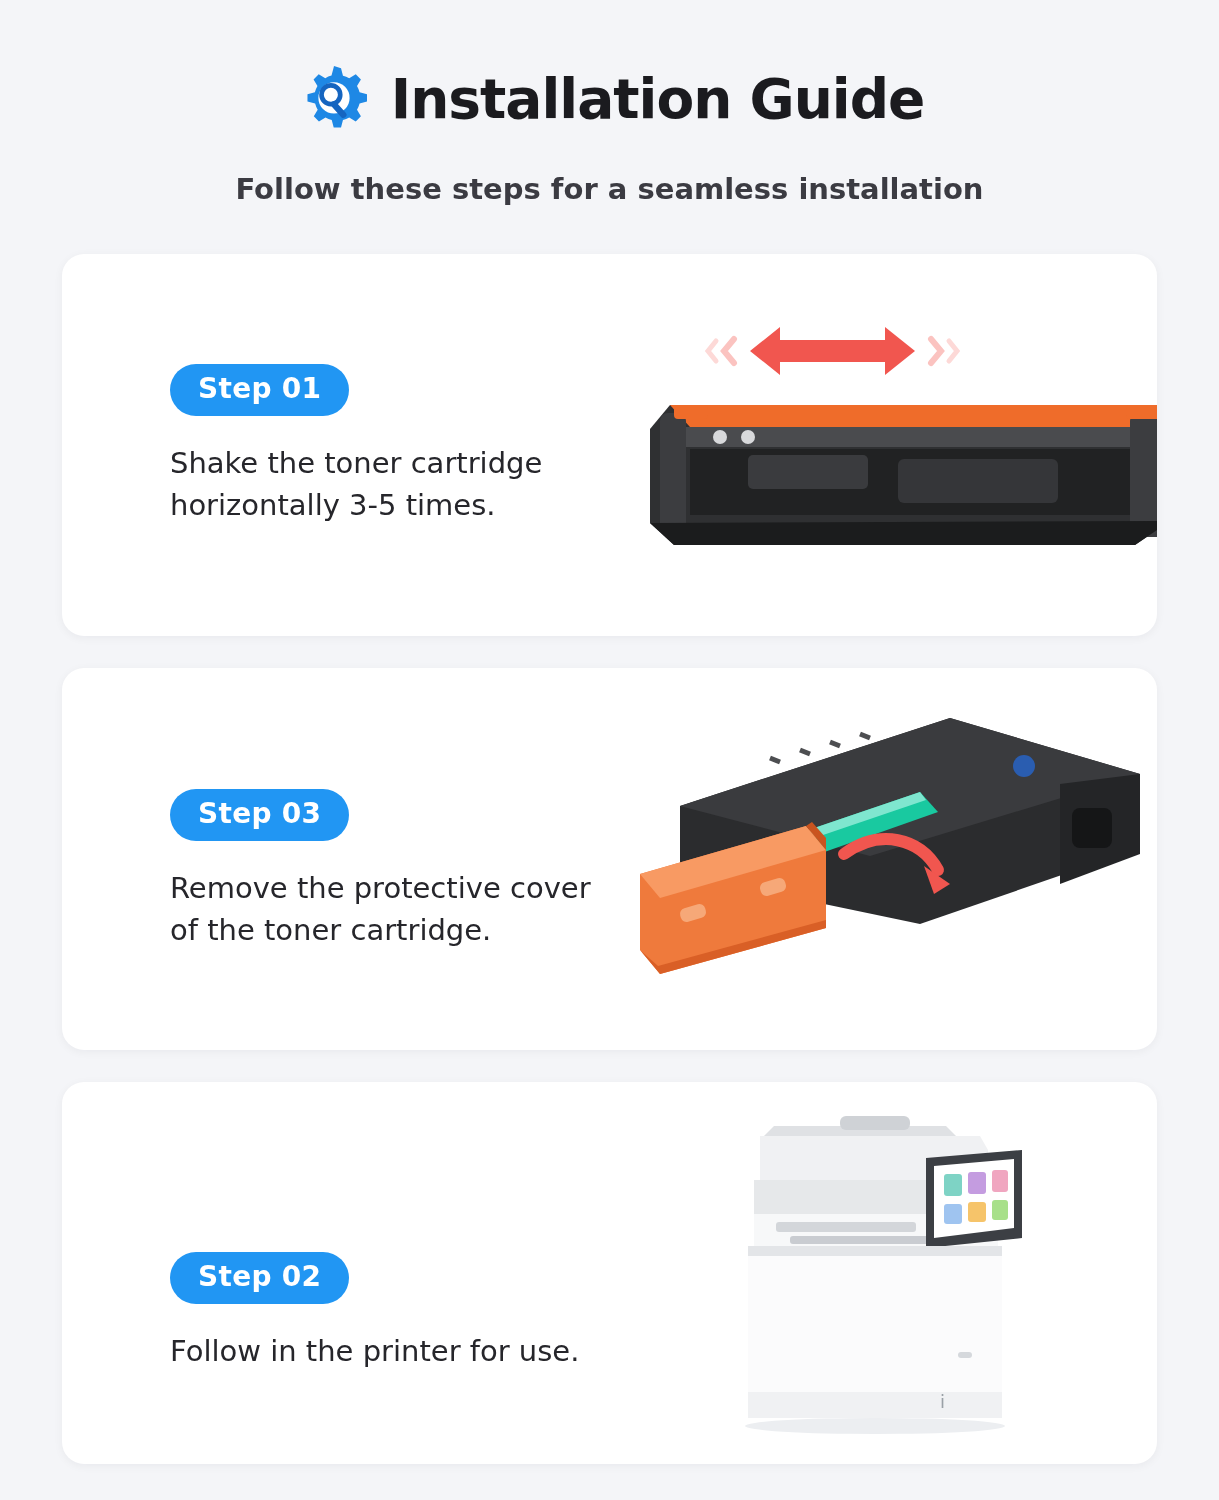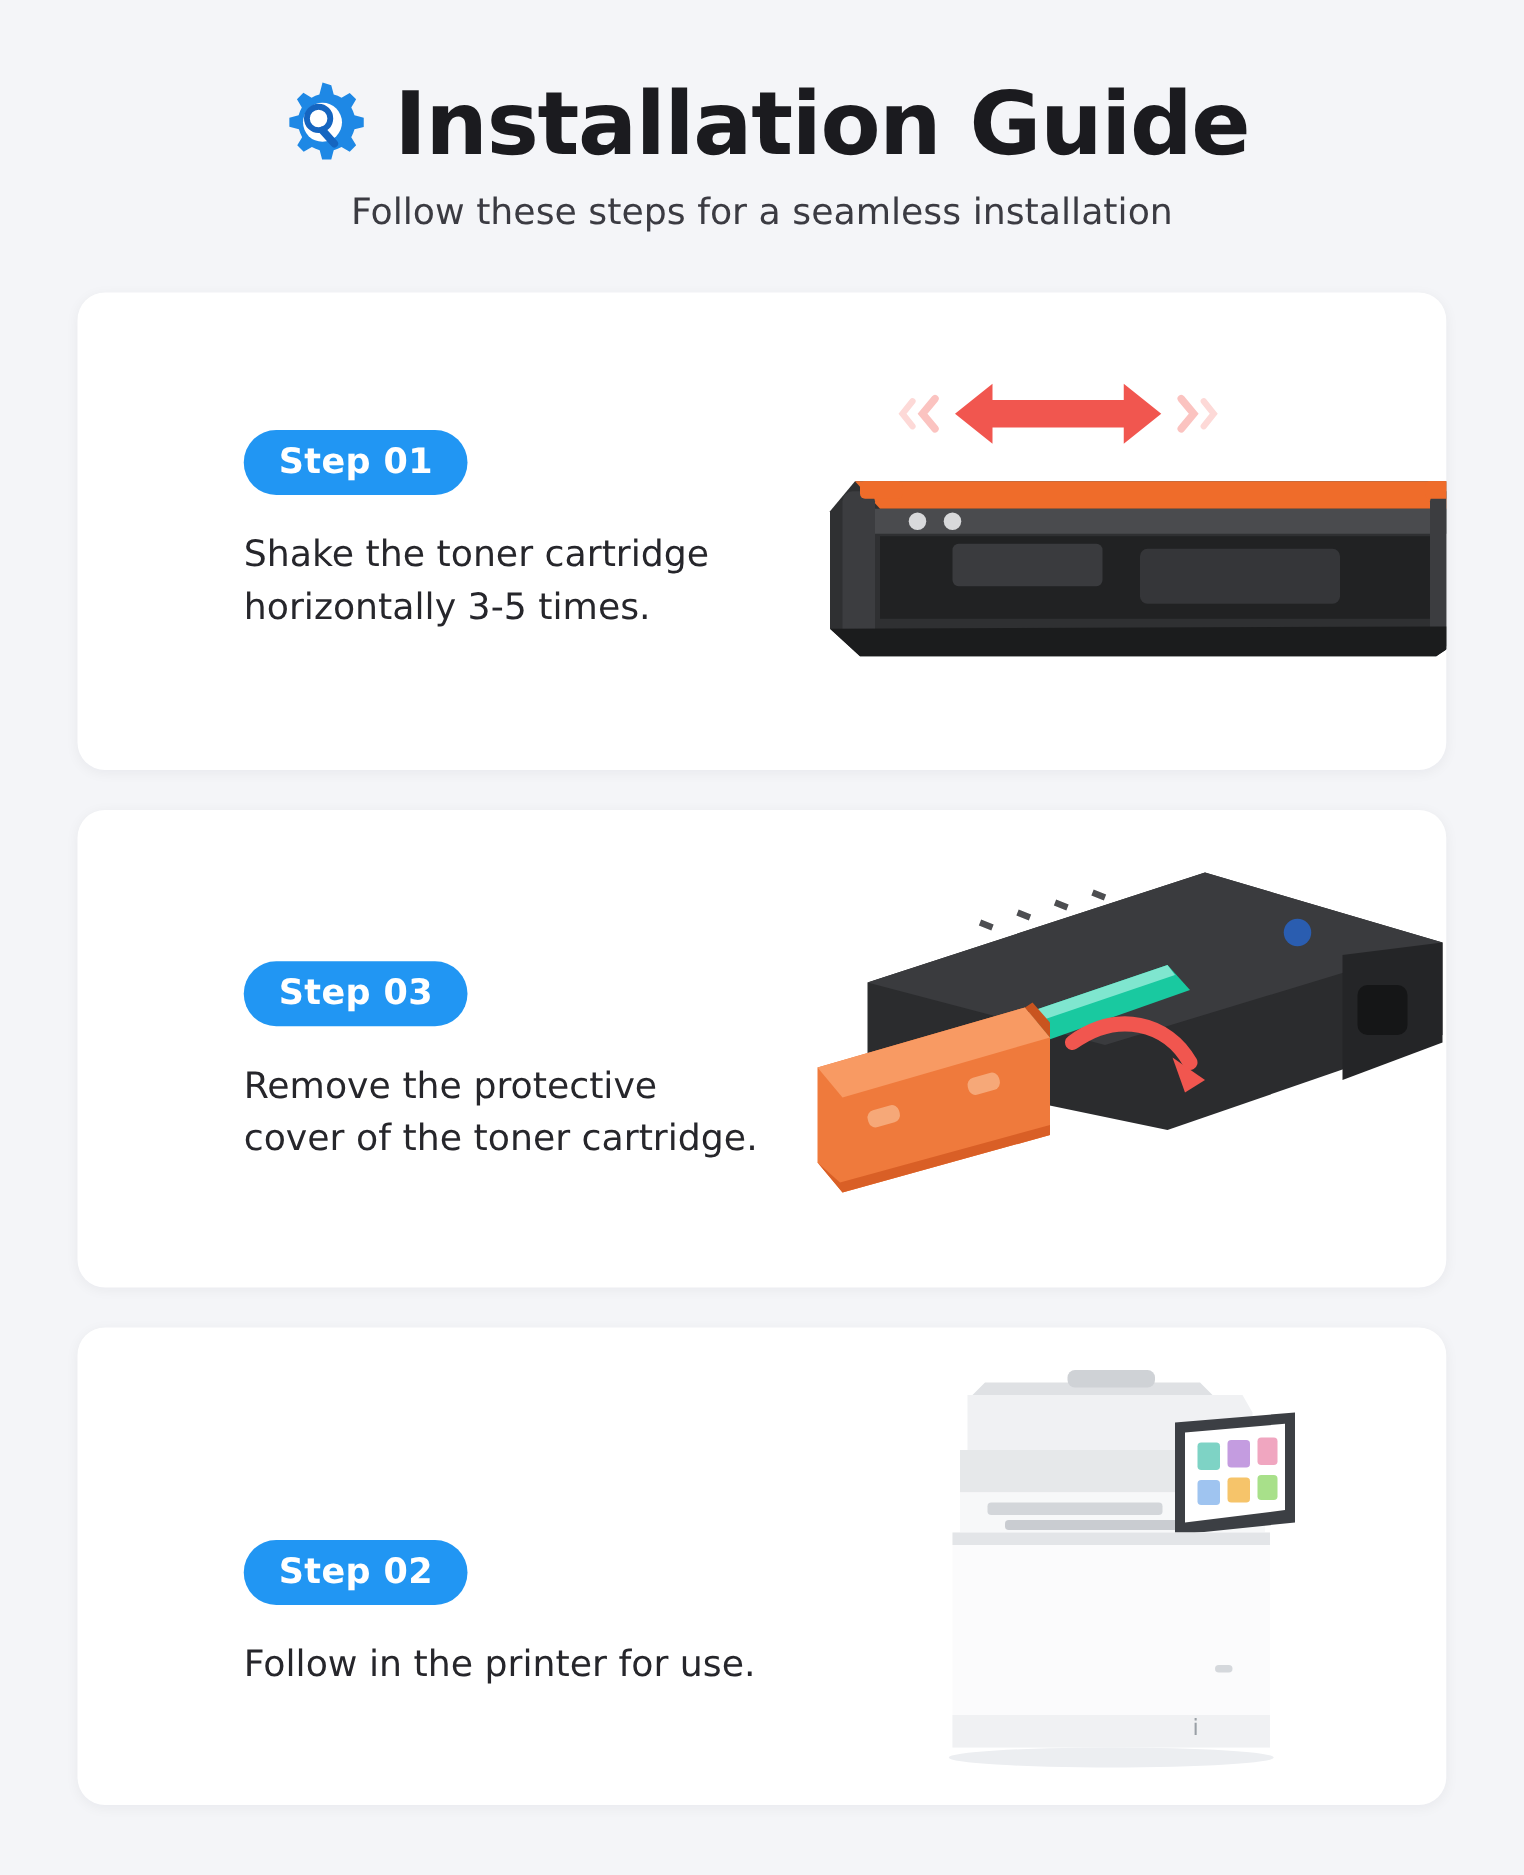--- a/index.html
+++ b/index.html
@@ -28,31 +28,31 @@
     gap: 18px;
   }
   .gear-icon {
     width: 78px;
     height: 78px;
     flex: 0 0 auto;
     display: block;
     margin-top: 4px;
   }
   .title-text {
-    font-size: 70px;
+    font-size: 55px;
     font-weight: 700;
     letter-spacing: -1px;
     color: #1b1b1f;
     line-height: 1;
   }
   .subtitle {
-    margin-top: 12px;
+    margin-top: 32px;
     font-size: 29px;
     color: #3b3b42;
-    font-weight: 400;
+    font-weight: 700;
   }
 
   
   .cards {
     margin-top: 48px;
     display: flex;
     flex-direction: column;
     gap: 32px;
   }
   .card {
@@ -65,21 +65,20 @@
     overflow: hidden;
   }
   .card-1 { height: 382px; }
   .card-2 { height: 382px; }
   .card-3 { height: 382px; }
 
   .card-left {
     width: 50%;
     padding-left: 108px;
     padding-right: 10px;
-    margin-left: 25px;
   }
   .badge {
     display: inline-block;
     background: #2196f3;
     color: #ffffff;
     font-size: 28px;
     font-weight: 700;
     padding: 11px 28px 13px;
     border-radius: 26px;
     line-height: 1;

